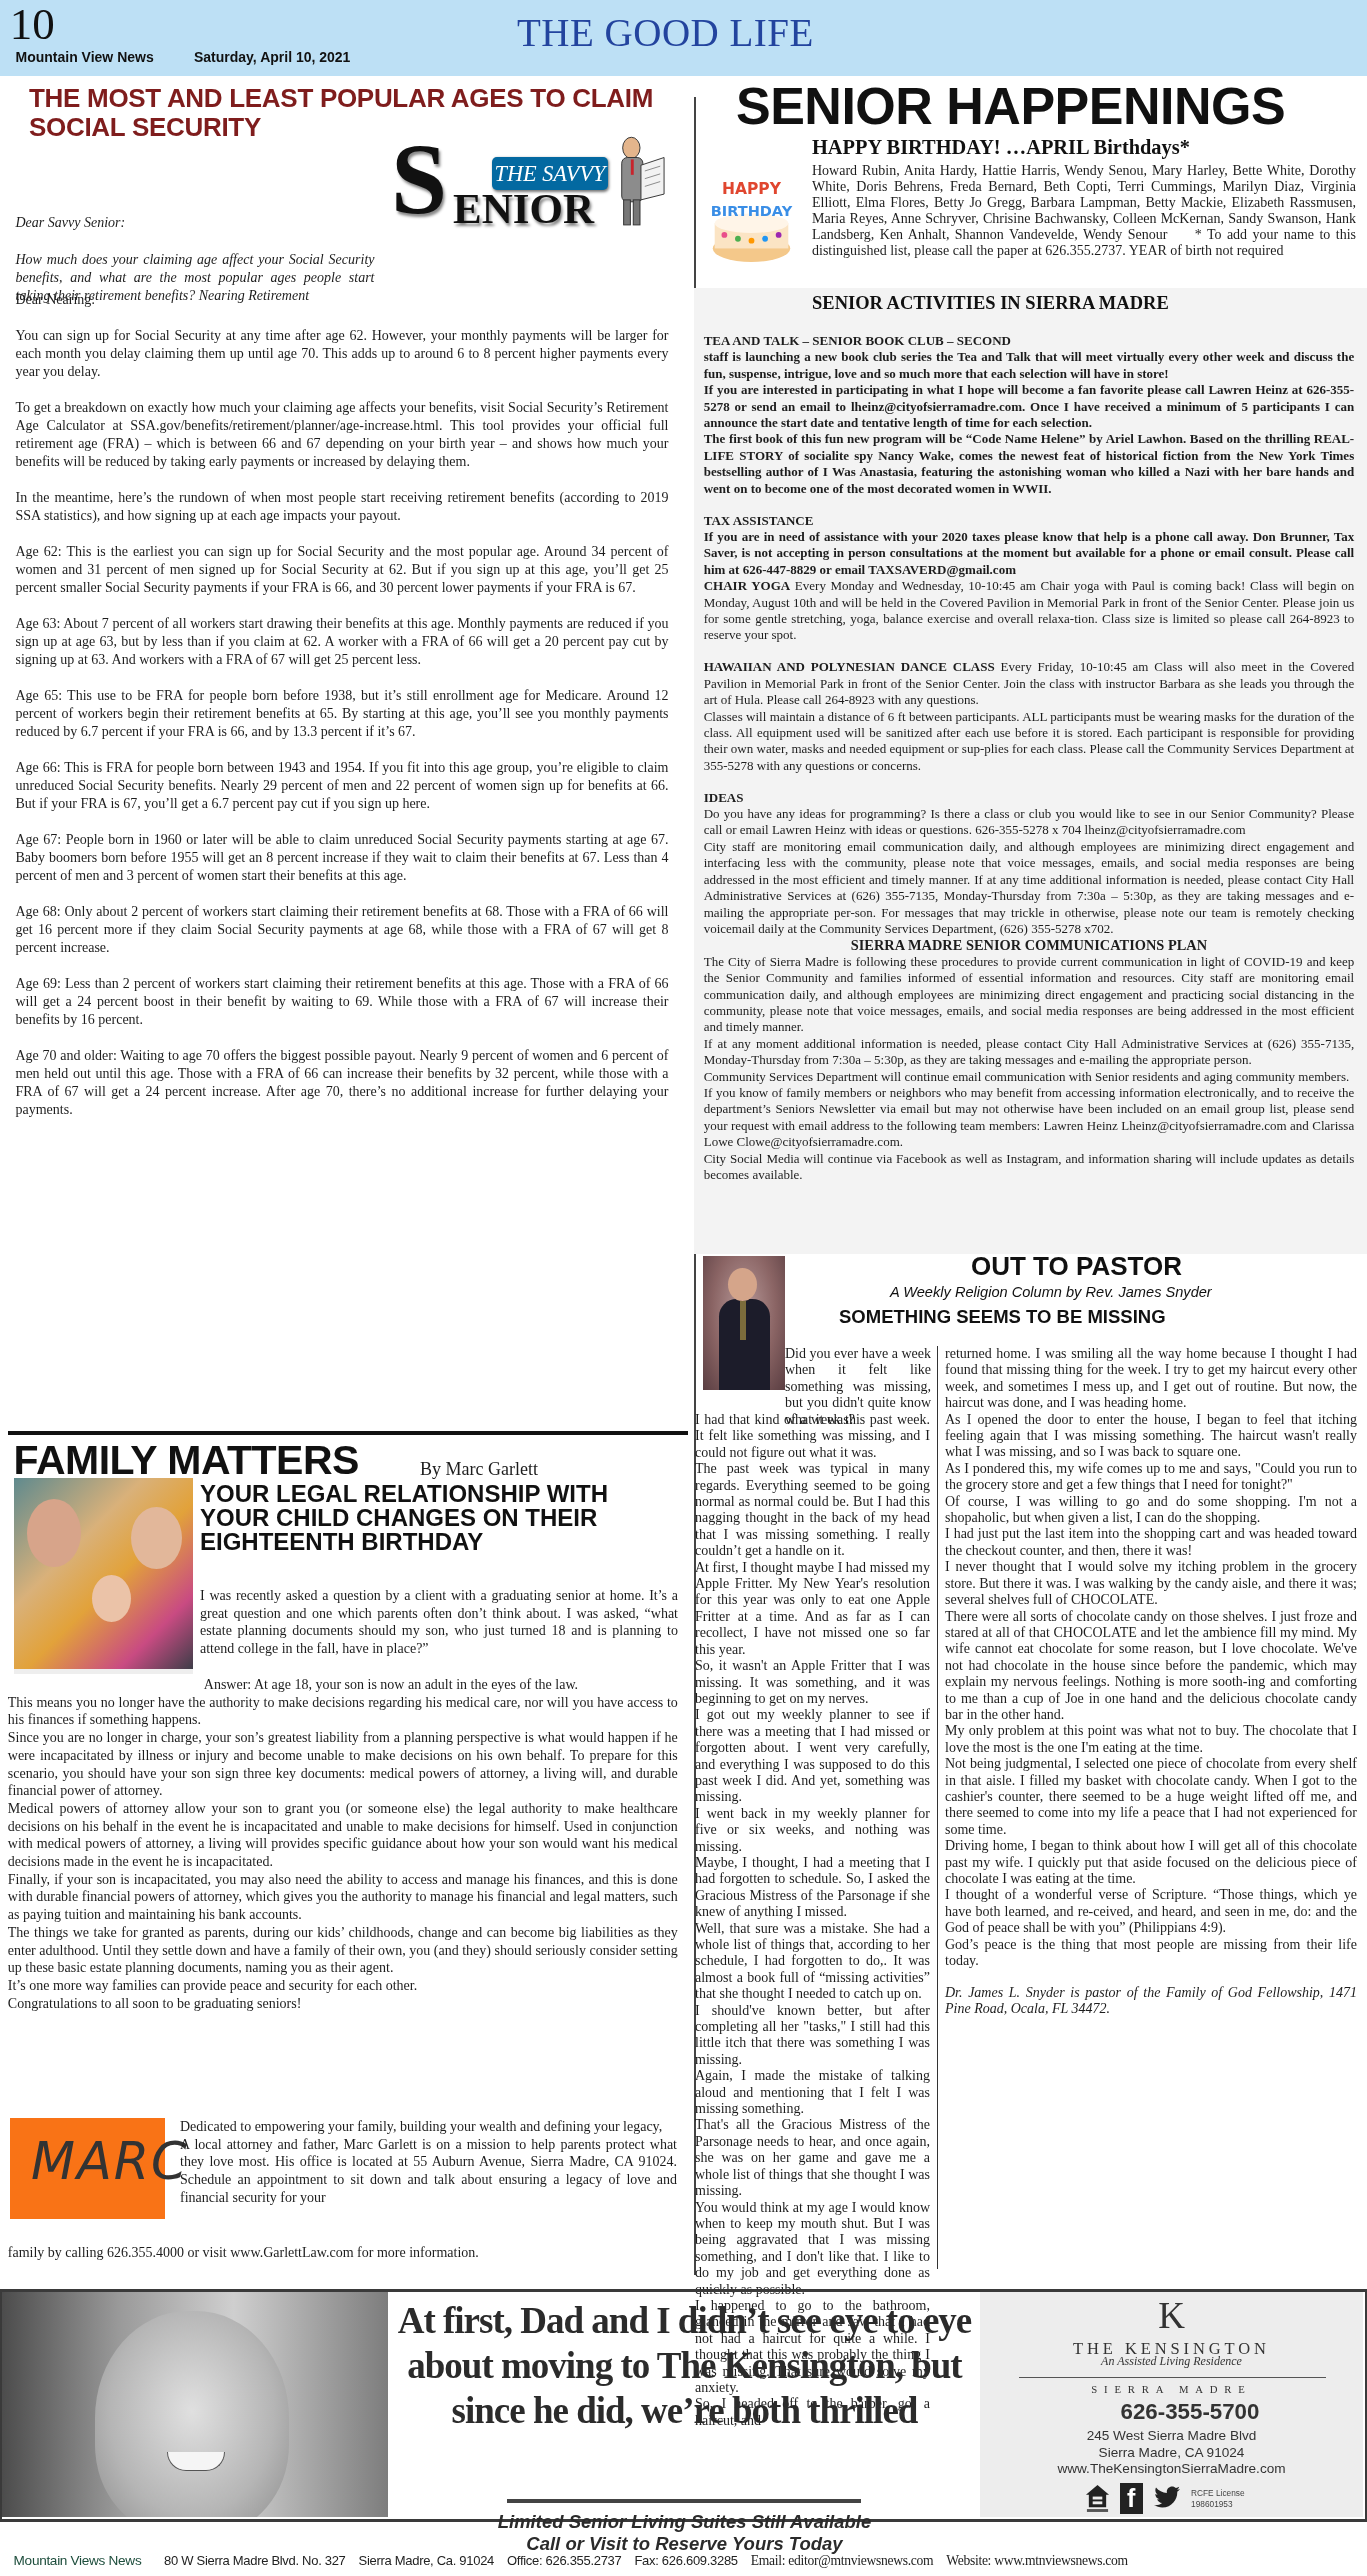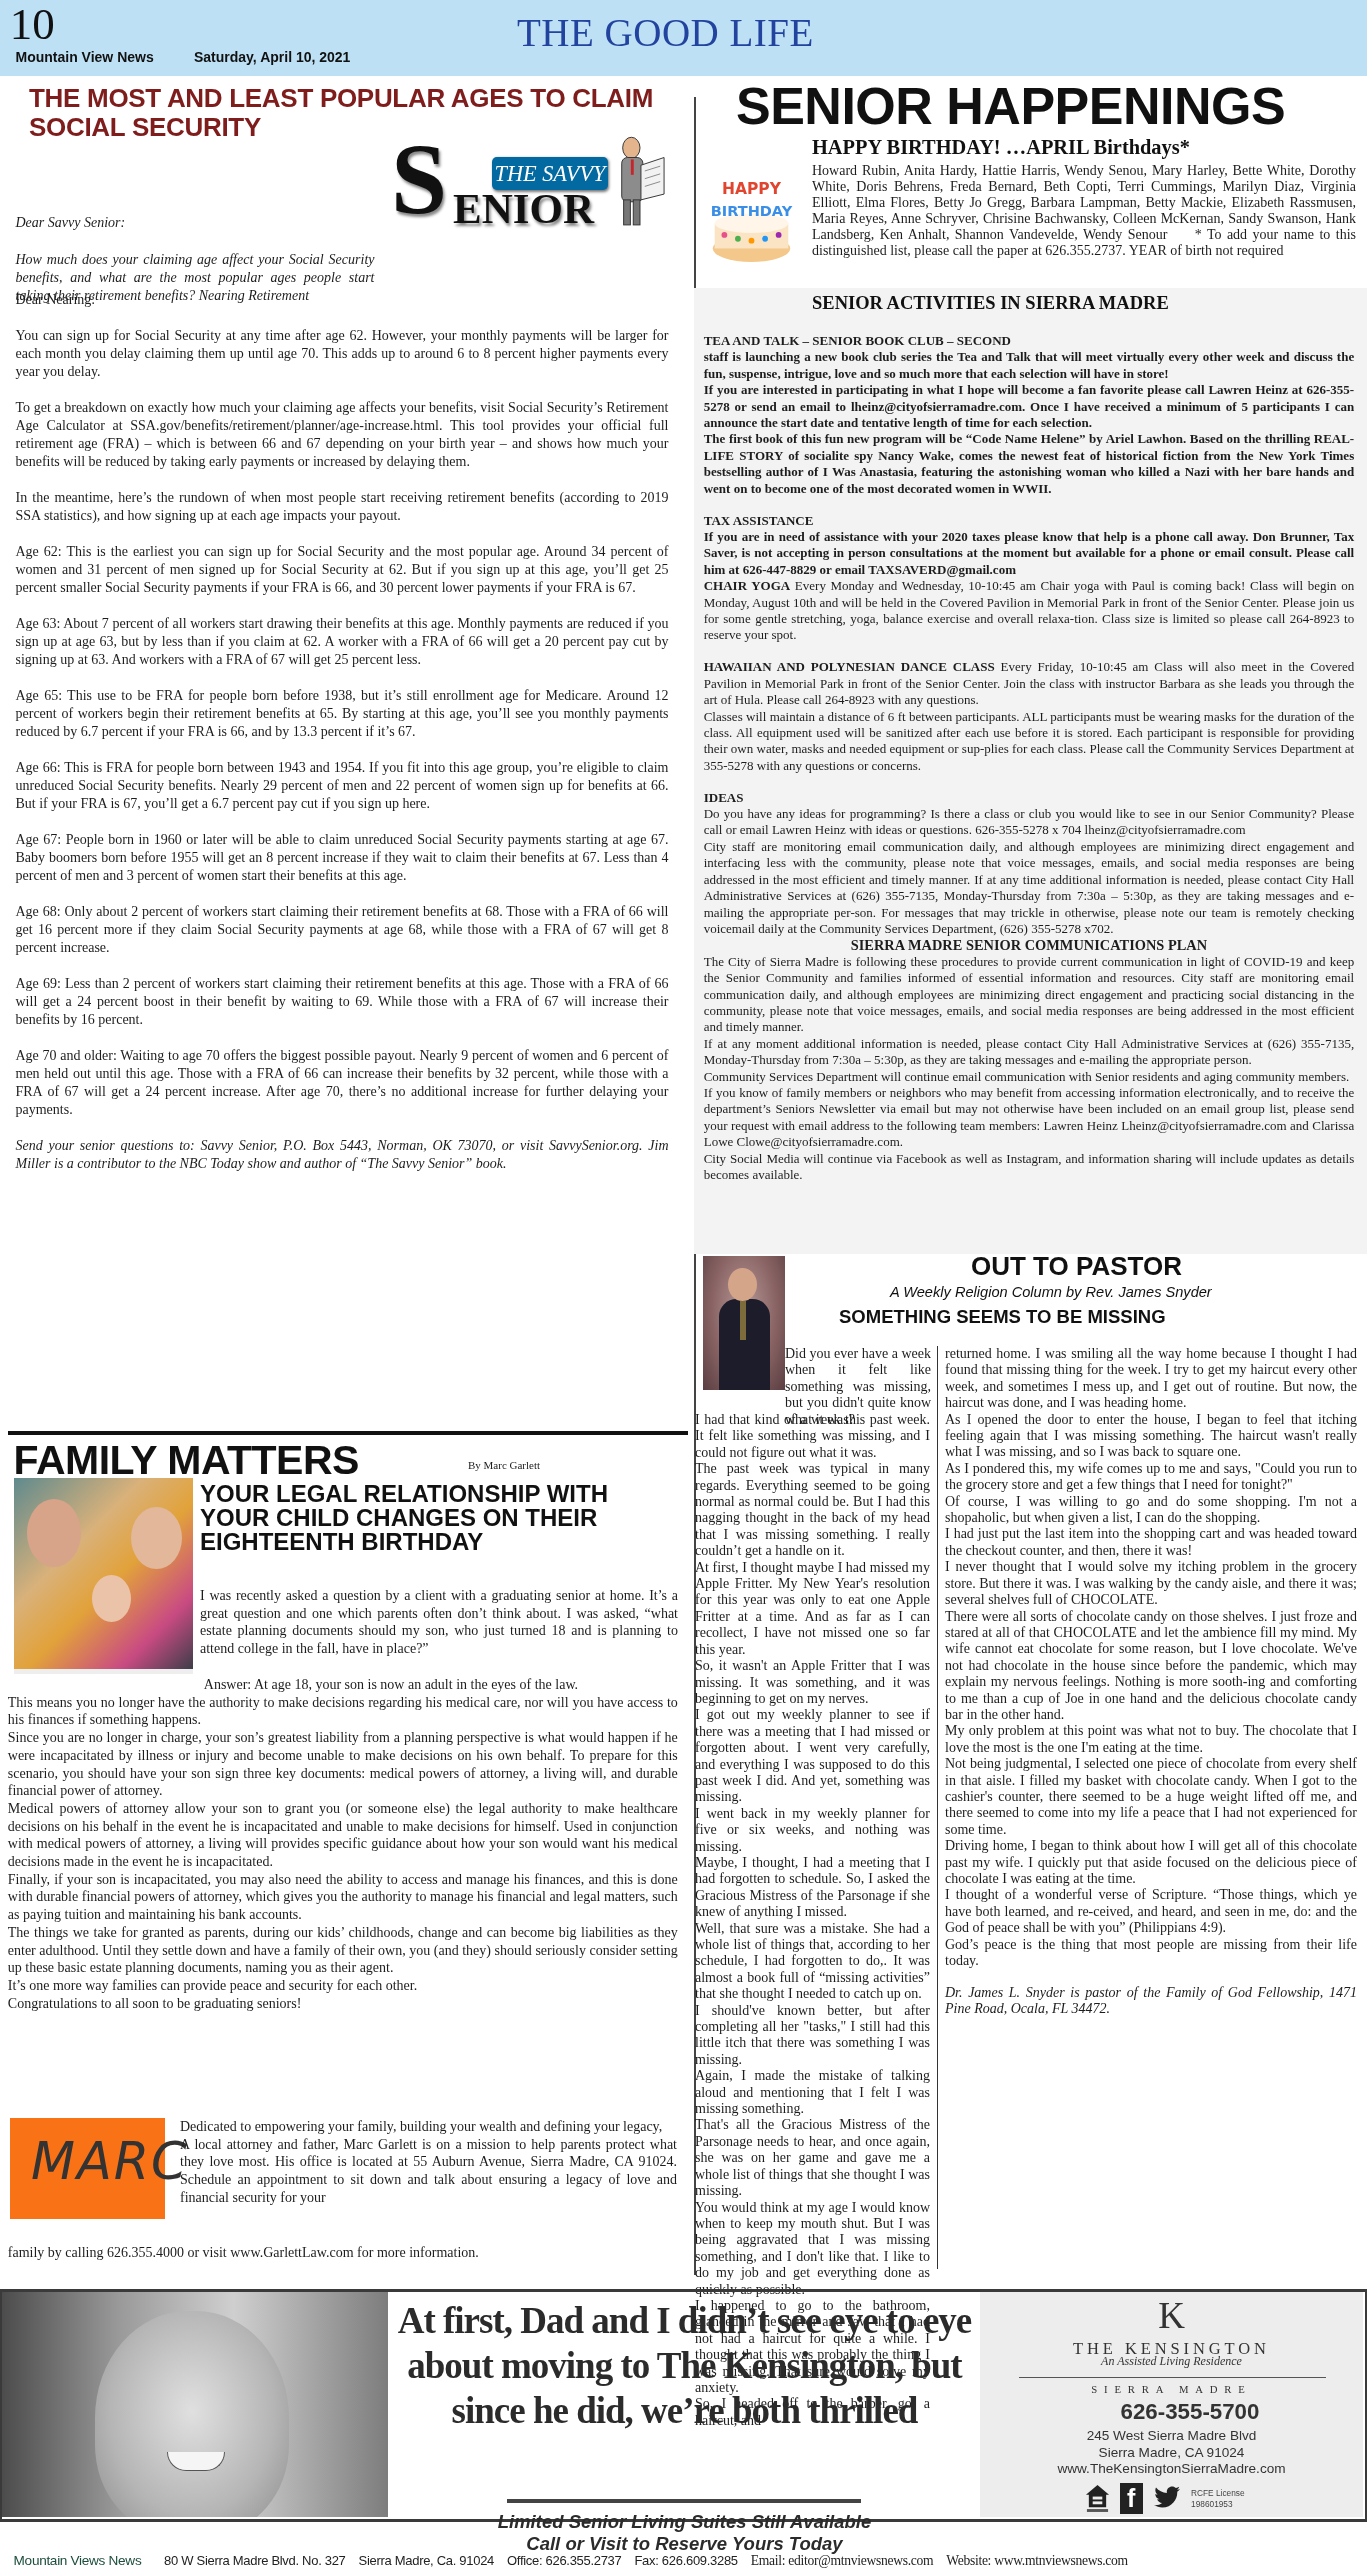--- a/index.html
+++ b/index.html
@@ -25,21 +25,21 @@
   .ss-body { position: absolute; left: 15.5px; width: 653px; font-size: 14px; line-height: 18px; text-align: justify; }
   .ss-dear { top: 214px; font-style: italic; }
   .ss-q { top: 251px; width: 359px; font-style: italic; text-align: justify; }
   .ss-paras { top: 291px; }
   .ss-paras p { margin-bottom: 18px; }
   .ss-paras p.sig { font-style: italic; }
 
   
   .fm-rule { position: absolute; left: 7.8px; top: 1431px; width: 680px; height: 3.9px; background: #111; }
   .fm-title { position: absolute; left: 13.6px; top: 1438px; font-family: "Liberation Sans", sans-serif; font-weight: bold; font-size: 41px; line-height: 45px; color: #111; letter-spacing: -0.5px; }
-  .fm-by { position: absolute; left: 420px; top: 1459px; font-size: 11px; margin-left: 48px; }
+  .fm-by { position: absolute; left: 420px; top: 1459px; font-size: 18px; }
   .fm-photo { position: absolute; left: 13.6px; top: 1478px; width: 179px; height: 196px; background: linear-gradient(135deg, #5f8a8e 0%, #d9b17a 35%, #e2a23a 55%, #c94b82 80%, #3d3d48 100%); border-bottom: 5.8px solid #eee; }
   .fm-photo .face1 { position: absolute; left: 13.6px; top: 21.4px; width: 54px; height: 68px; border-radius: 50%; background: #d7a48a; }
   .fm-photo .face2 { position: absolute; left: 117px; top: 29px; width: 51px; height: 62px; border-radius: 50%; background: #e2b79a; }
   .fm-photo .face3 { position: absolute; left: 78px; top: 97px; width: 39px; height: 47px; border-radius: 50%; background: #ebc3a8; }
   .fm-head { position: absolute; left: 200px; top: 1482px; width: 476px; font-family: "Liberation Sans", sans-serif; font-weight: bold; font-size: 24px; line-height: 24px; color: #111; }
   .fm-intro { position: absolute; left: 200px; top: 1587px; width: 478px; font-size: 14px; line-height: 17.7px; text-align: justify; }
   .fm-body { position: absolute; left: 7.8px; top: 1676px; width: 670px; font-size: 14px; line-height: 17.7px; text-align: justify; }
   .fm-body p.indent-answer { padding-left: 196px; }
   .fm-sig { position: absolute; left: 9.7px; top: 2118px; width: 155px; height: 101px; background: #f97316; font-style: italic; }
   .fm-sig span { position: absolute; left: 21.4px; top: 13.6px; font-family: "DejaVu Sans", sans-serif; font-size: 51px; color: #333; letter-spacing: 1.9px; font-weight: 200; }
@@ -141,21 +141,20 @@
     <p>To get a breakdown on exactly how much your claiming age affects your benefits, visit Social Security’s Retirement Age Calculator at SSA.gov/benefits/retirement/planner/age-increase.html. This tool provides your official full retirement age (FRA) – which is between 66 and 67 depending on your birth year – and shows how much your benefits will be reduced by taking early payments or increased by delaying them.</p>
     <p>In the meantime, here’s the rundown of when most people start receiving retirement benefits (according to 2019 SSA statistics), and how signing up at each age impacts your payout.</p>
     <p>Age 62: This is the earliest you can sign up for Social Security and the most popular age. Around 34 percent of women and 31 percent of men signed up for Social Security at 62. But if you sign up at this age, you’ll get 25 percent smaller Social Security payments if your FRA is 66, and 30 percent lower payments if your FRA is 67.</p>
     <p>Age 63: About 7 percent of all workers start drawing their benefits at this age. Monthly payments are reduced if you sign up at age 63, but by less than if you claim at 62. A worker with a FRA of 66 will get a 20 percent pay cut by signing up at 63. And workers with a FRA of 67 will get 25 percent less.</p>
     <p>Age 65: This use to be FRA for people born before 1938, but it’s still enrollment age for Medicare. Around 12 percent of workers begin their retirement benefits at 65. By starting at this age, you’ll see you monthly payments reduced by 6.7 percent if your FRA is 66, and by 13.3 percent if it’s 67.</p>
     <p>Age 66: This is FRA for people born between 1943 and 1954. If you fit into this age group, you’re eligible to claim unreduced Social Security benefits. Nearly 29 percent of men and 22 percent of women sign up for benefits at 66. But if your FRA is 67, you’ll get a 6.7 percent pay cut if you sign up here.</p>
     <p>Age 67: People born in 1960 or later will be able to claim unreduced Social Security payments starting at age 67. Baby boomers born before 1955 will get an 8 percent increase if they wait to claim their benefits at 67. Less than 4 percent of men and 3 percent of women start their benefits at this age.</p>
     <p>Age 68: Only about 2 percent of workers start claiming their retirement benefits at 68. Those with a FRA of 66 will get 16 percent more if they claim Social Security payments at age 68, while those with a FRA of 67 will get 8 percent increase.</p>
     <p>Age 69: Less than 2 percent of workers start claiming their retirement benefits at this age. Those with a FRA of 66 will get a 24 percent boost in their benefit by waiting to 69. While those with a FRA of 67 will increase their benefits by 16 percent.</p>
     <p>Age 70 and older: Waiting to age 70 offers the biggest possible payout. Nearly 9 percent of women and 6 percent of men held out until this age. Those with a FRA of 66 can increase their benefits by 32 percent, while those with a FRA of 67 will get a 24 percent increase. After age 70, there’s no additional increase for further delaying your payments.</p>
-    <p class="sig">Send your senior questions to: Savvy Senior, P.O. Box 5443, Norman, OK 73070, or visit SavvySenior.org. Jim Miller is a contributor to the NBC Today show and author of “The Savvy Senior” book.</p>
   </div>
 </article>
 
 <article>
   <div class="fm-rule"></div>
   <h2 class="fm-title">FAMILY MATTERS</h2>
   <span class="fm-by">By Marc Garlett</span>
   <div class="fm-photo">
     <div class="face1"></div>
     <div class="face2"></div>

